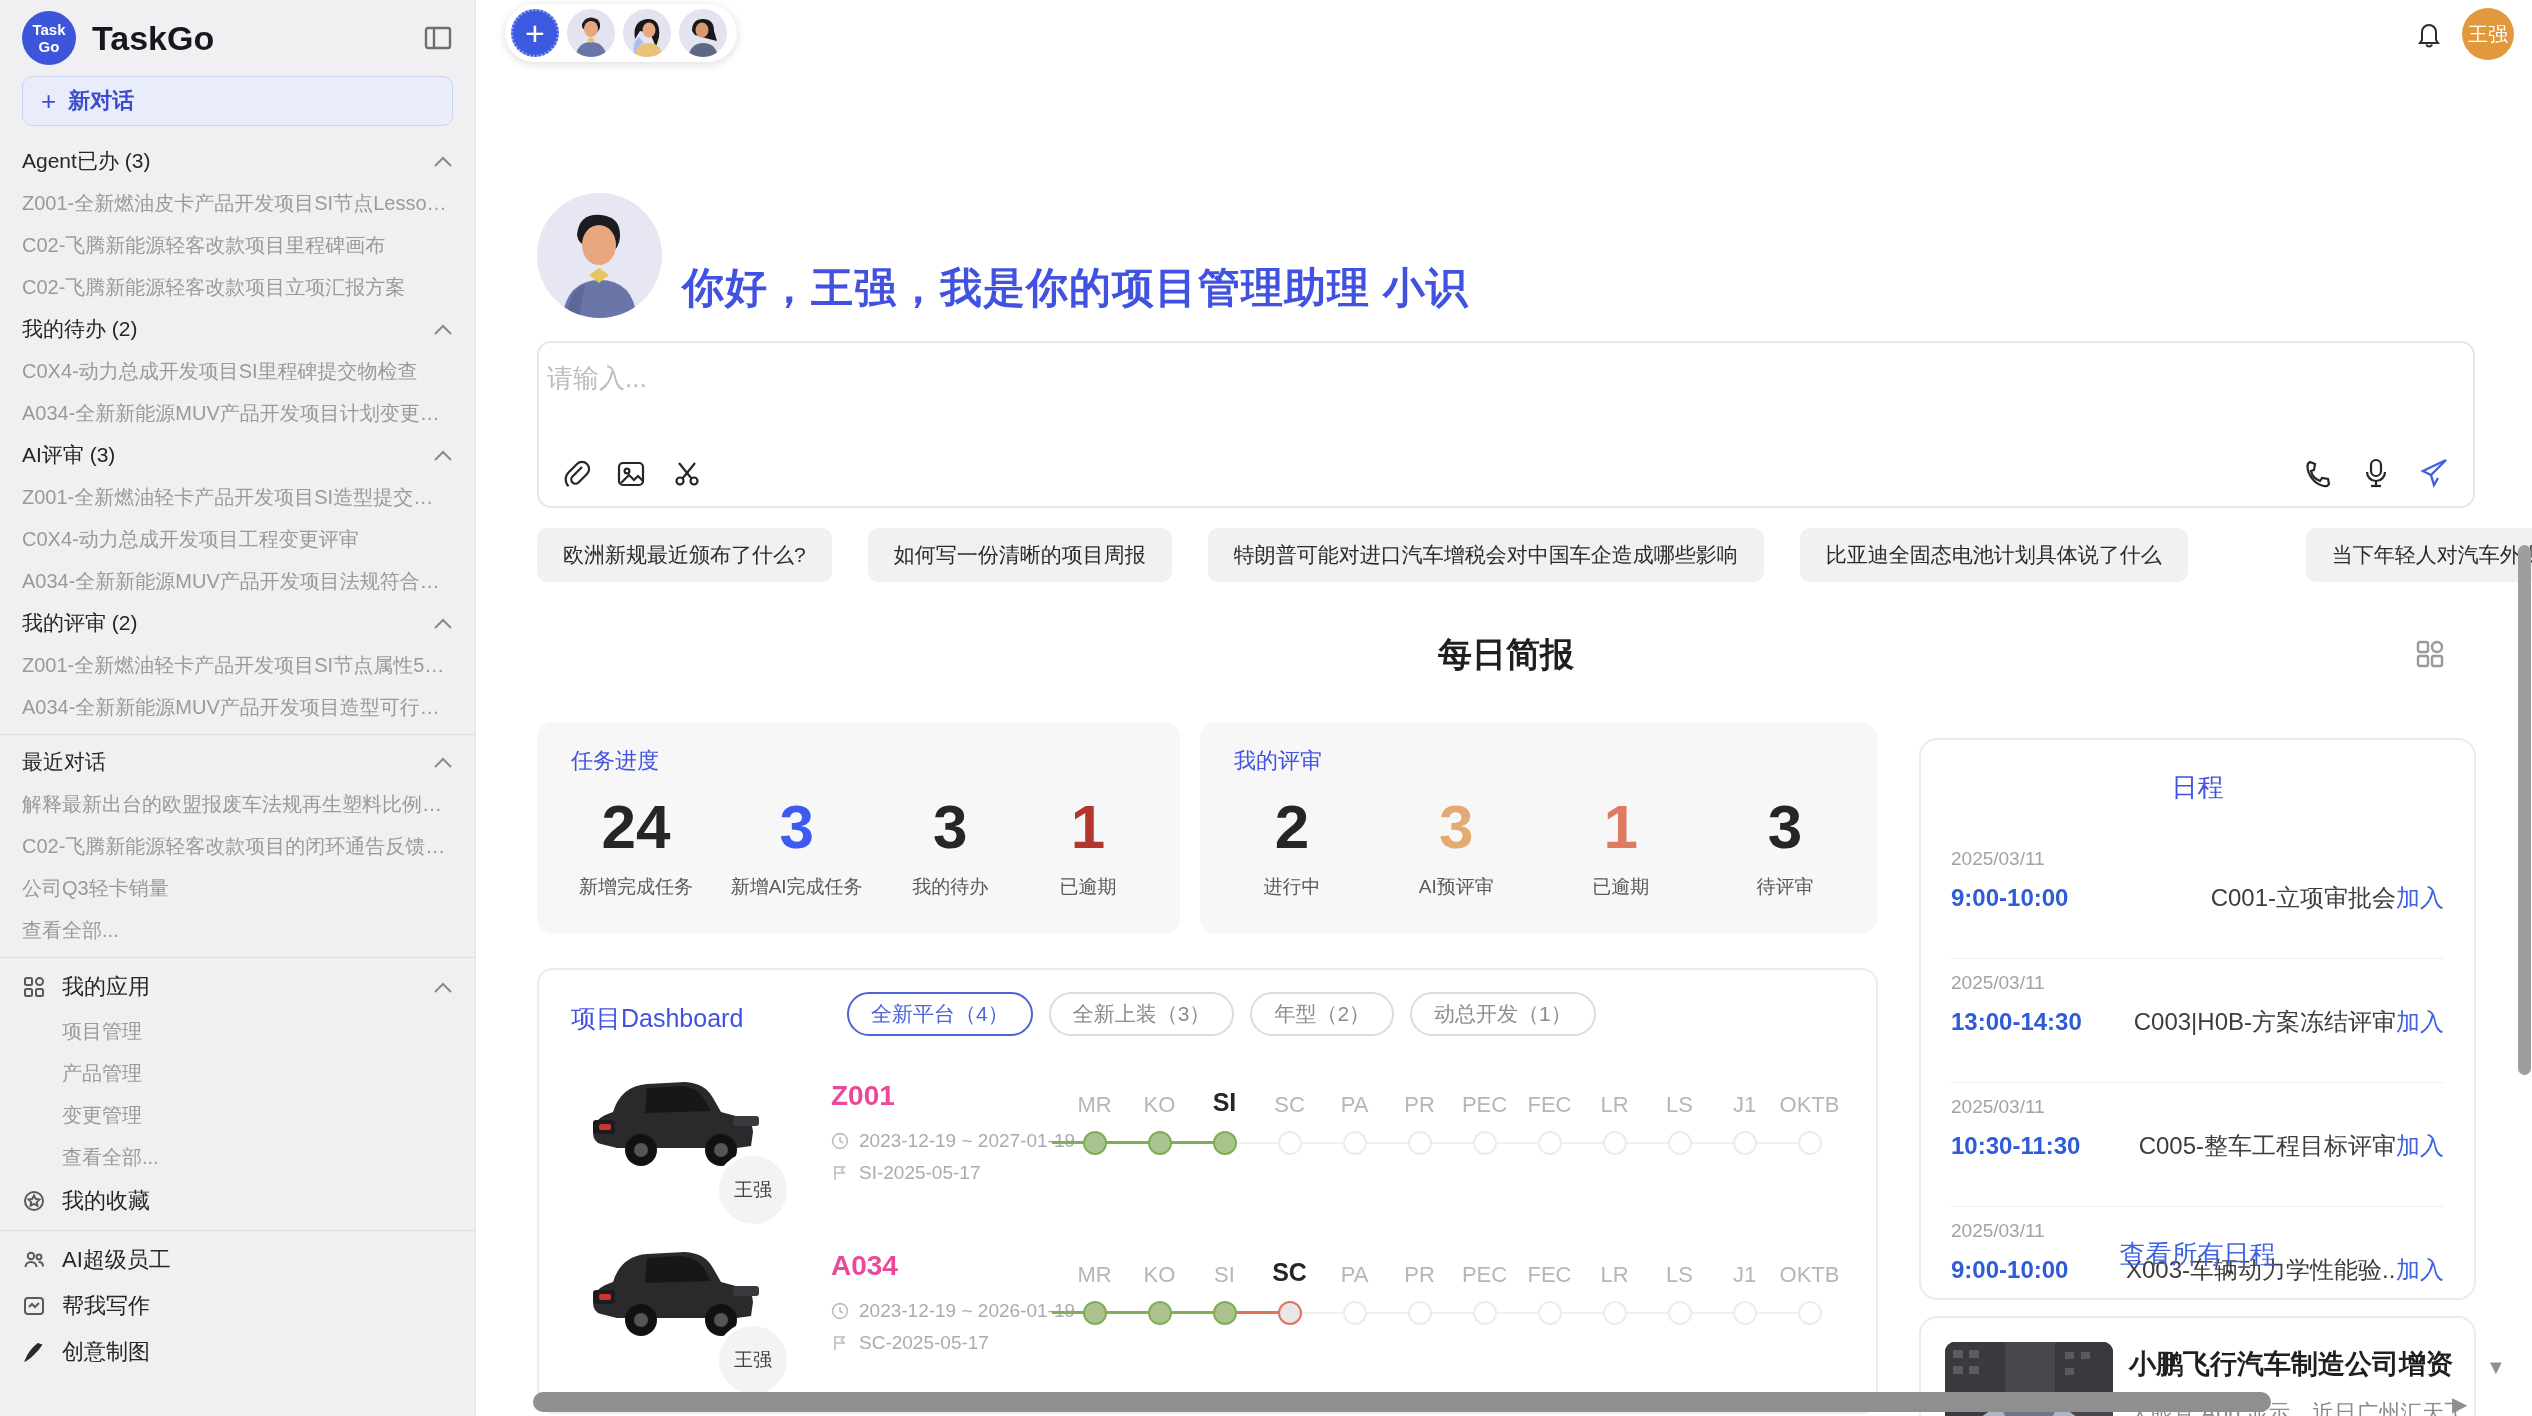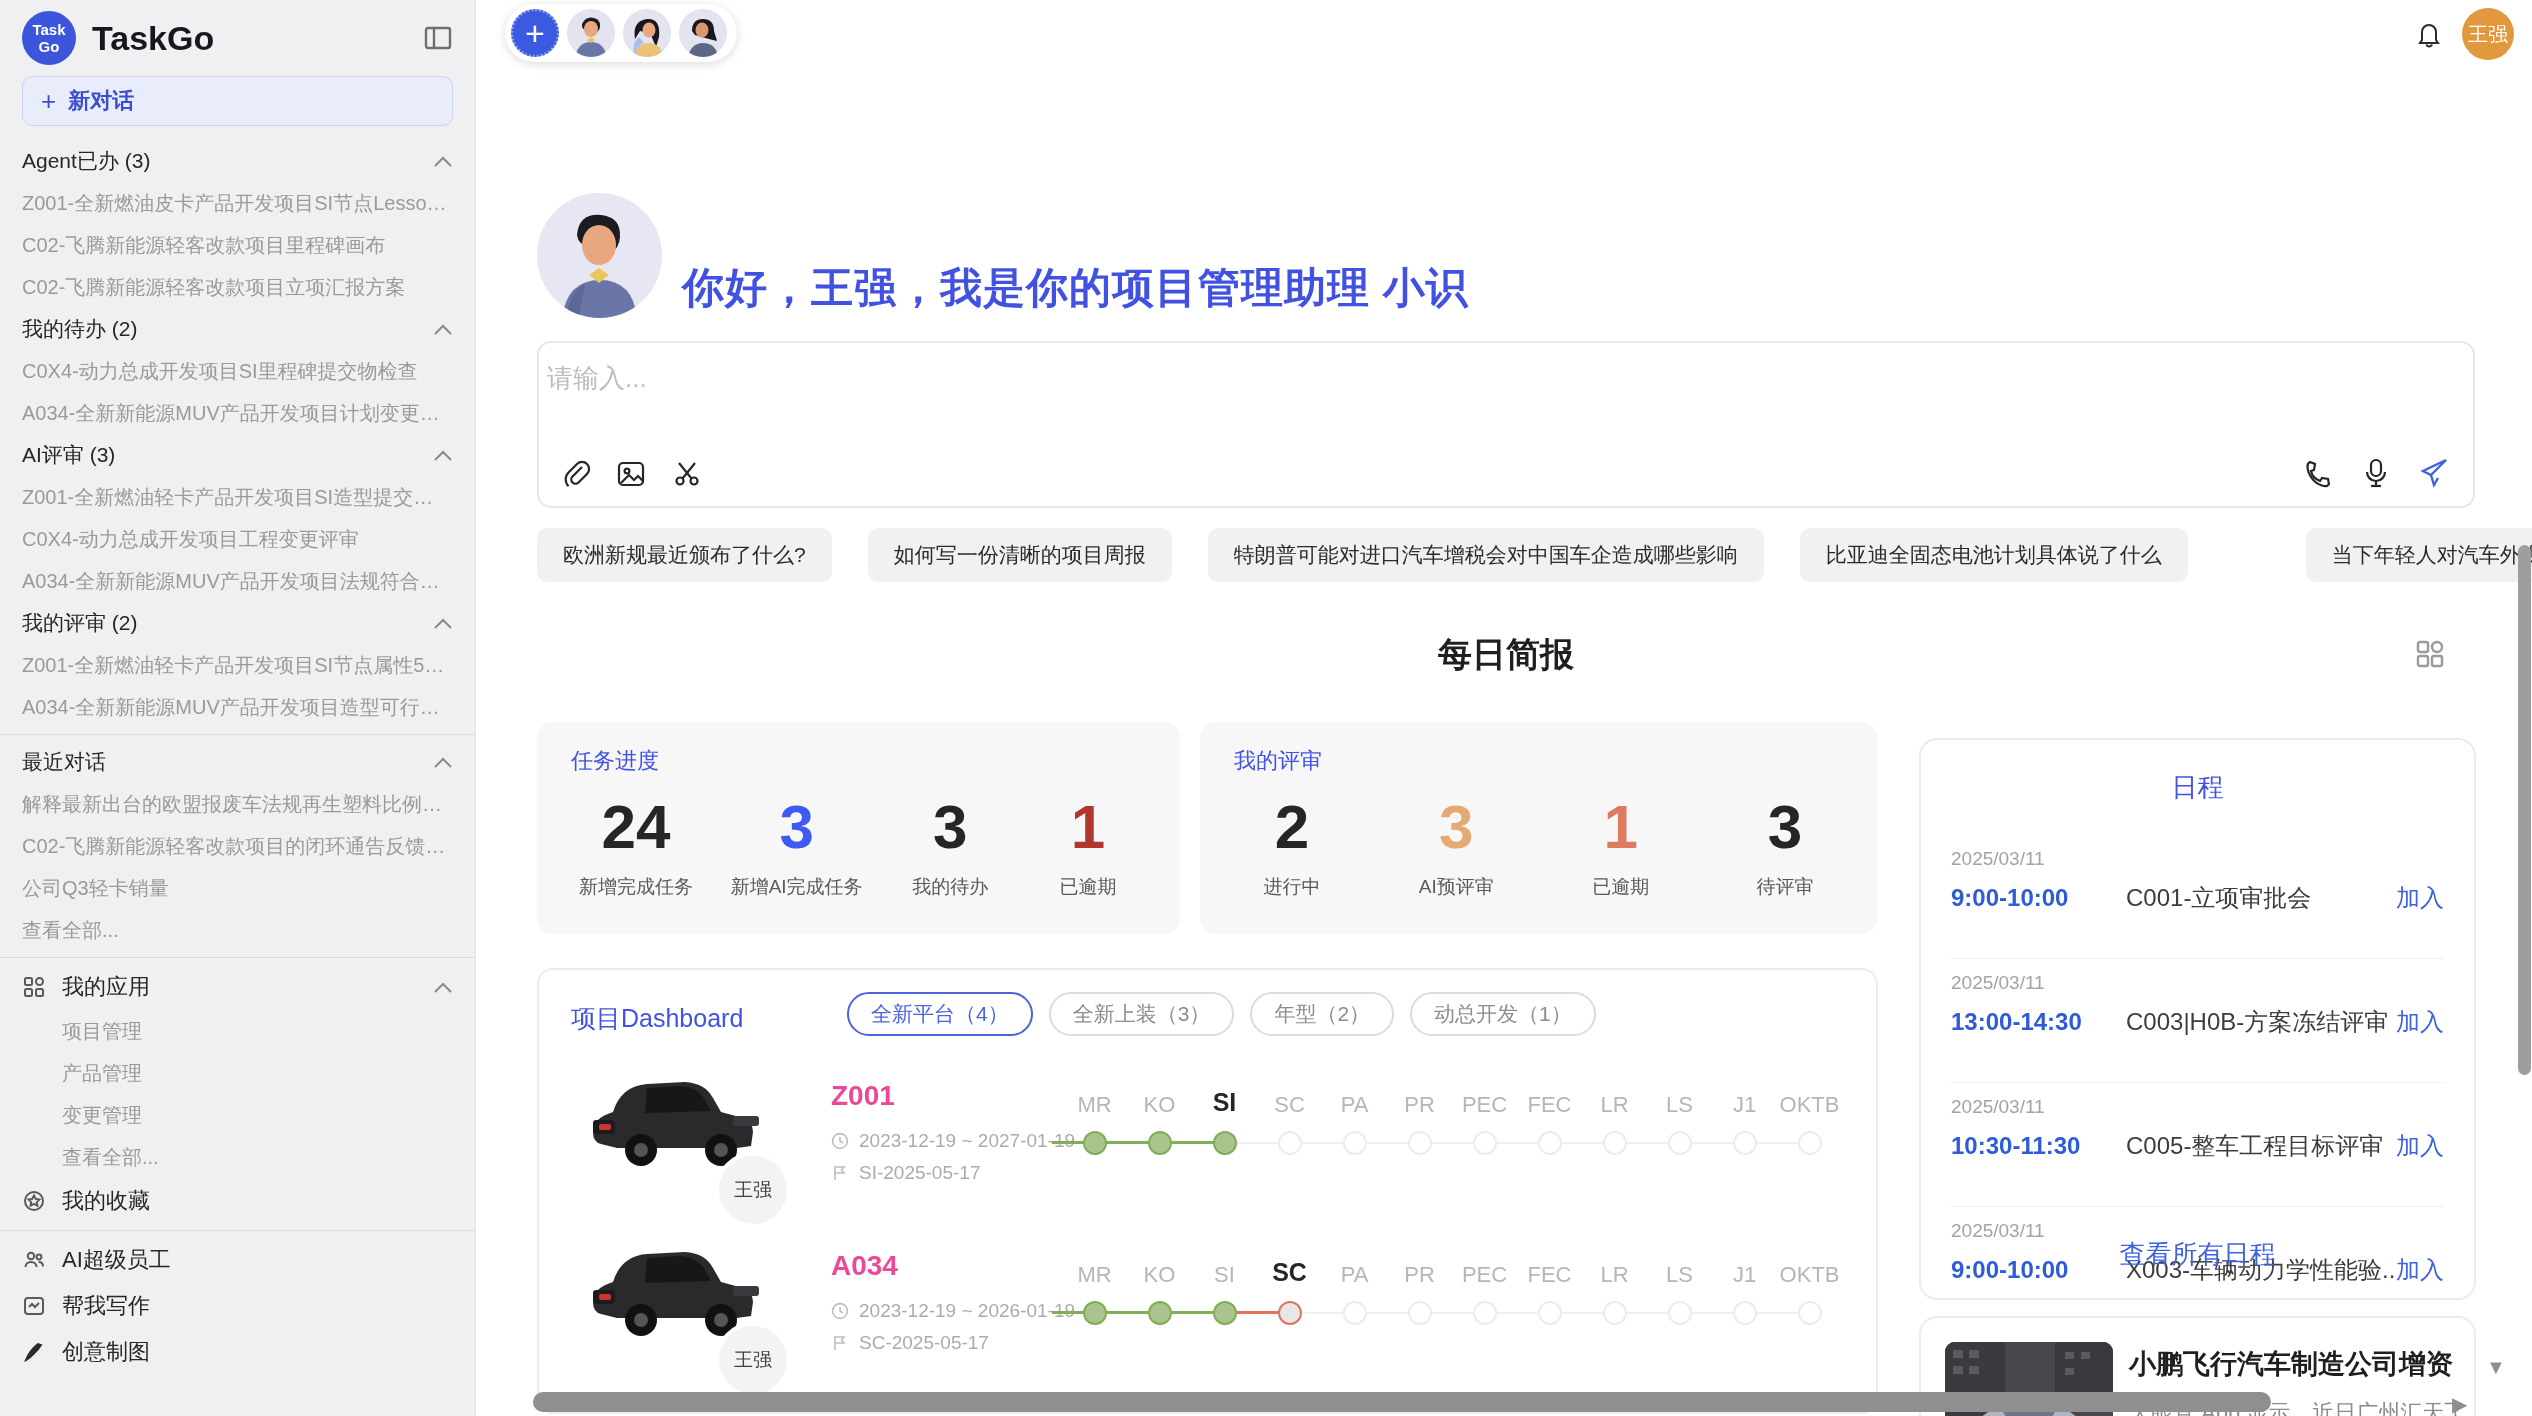--- a/index.html
+++ b/index.html
@@ -91,21 +91,21 @@
   .dot.cur-over{background:#e7e7e7;border:2px solid #e0745b;}
 
   
   .sched{position:absolute;left:1919px;top:738px;width:557px;height:562px;background:#fff;border:2px solid #ececee;
          border-radius:18px;box-sizing:border-box;}
   .sched-title{position:absolute;left:0;top:30px;width:100%;text-align:center;font-size:26px;color:#4152e0;}
   .s-item{position:absolute;left:30px;right:30px;}
   .s-date{font-size:19px;color:#a3a3a3;}
   .s-main{display:flex;align-items:center;margin-top:12px;}
   .s-time{font-size:24px;font-weight:bold;color:#2e5bd8;width:175px;flex:none;}
-  .s-name{font-size:24px;color:#3d3d3d;flex:1;white-space:nowrap;overflow:hidden;}
+  .s-name{font-size:24px;color:#3d3d3d;flex:1;white-space:nowrap;overflow:hidden;text-align:right;}
   .s-join{font-size:24px;color:#3f63e0;cursor:pointer;}
   .s-div{position:absolute;left:30px;right:30px;height:1px;background:#f0f0f0;}
   .s-all{position:absolute;left:0;bottom:26px;width:100%;text-align:center;font-size:26px;color:#3f63e0;cursor:pointer;}
   .news{position:absolute;left:1919px;top:1316px;width:557px;height:220px;background:#fff;border:2px solid #ececee;
         border-radius:18px;box-sizing:border-box;}
   .news-img{position:absolute;left:24px;top:24px;width:168px;height:112px;border-radius:10px;overflow:hidden;background:#3a3a3e;}
   .news-title{position:absolute;left:208px;top:28px;right:20px;font-size:27px;font-weight:bold;color:#1f1f1f;}
   .news-snippet{position:absolute;left:208px;top:80px;right:16px;font-size:22px;color:#8a8a8a;white-space:nowrap;overflow:hidden;}
 
   

